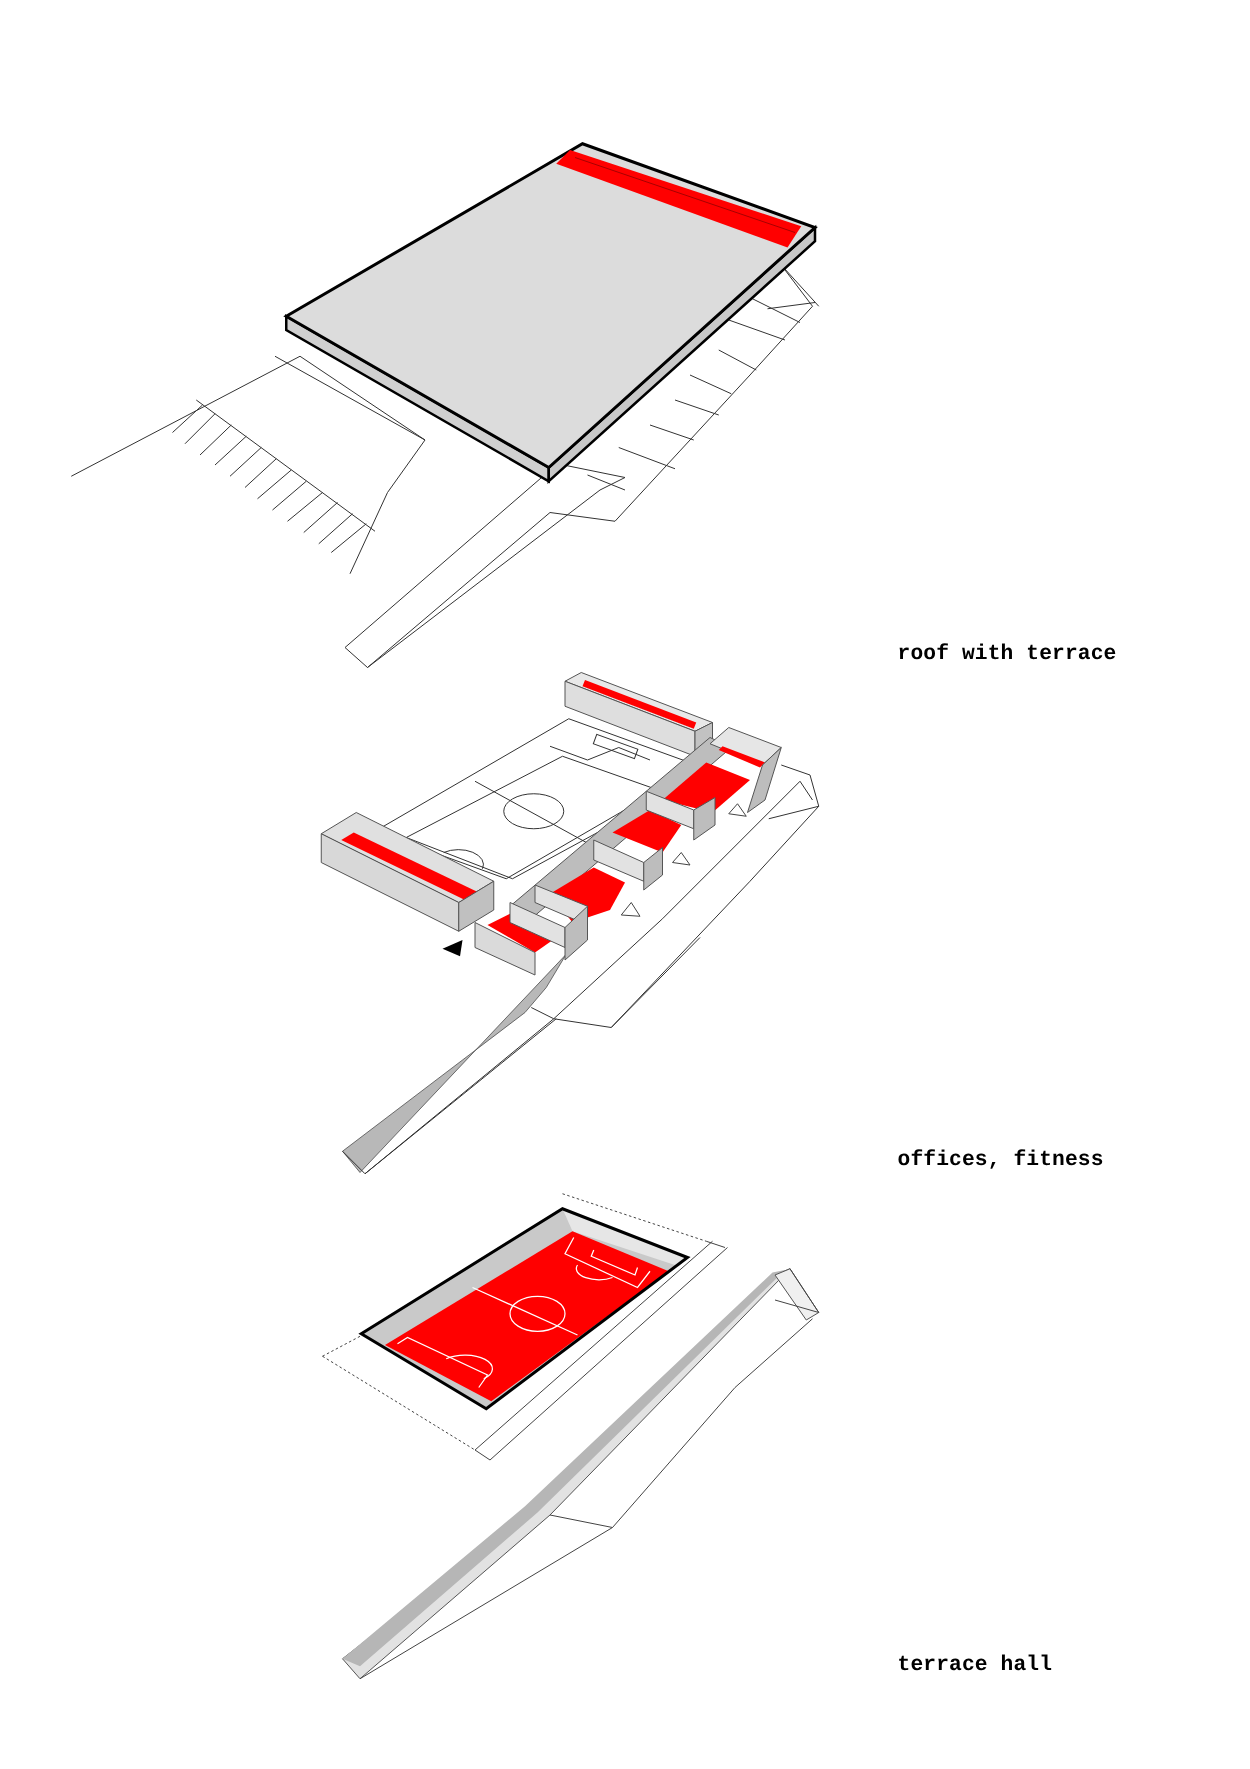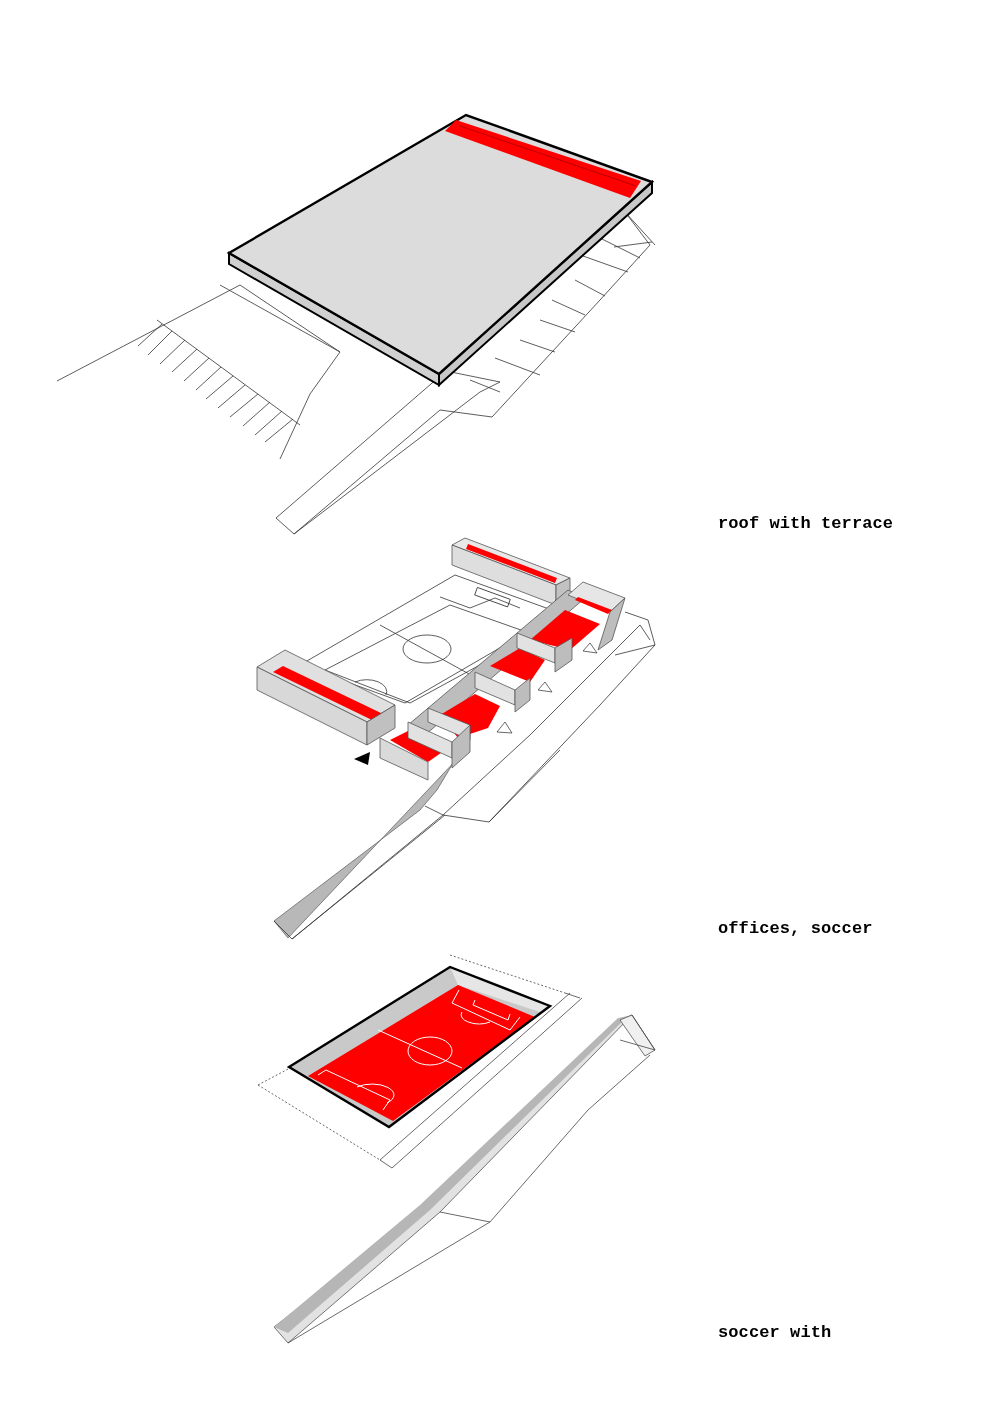--- a/index.html
+++ b/index.html
@@ -173,14 +173,14 @@
         <polyline points="475,1000 473,1005 508,1020 510,1014"></polyline>
         <path d="M 462,1012 A 18 9 0 0 0 490,1022"></path>
         <polyline points="318,1075 326,1070 390,1100 383,1110"></polyline>
         <path d="M 357,1087 A 20 10 0 0 1 387,1103"></path>
       </g>
     </g>
   </g>
 </svg>
 
 <div class="layer-label" id="label-roof">roof with terrace</div>
-<div class="layer-label" id="label-offices">offices, soccer</div>
-<div class="layer-label" id="label-hall">soccer with</div>
+<div class="layer-label" id="label-offices">offices, fitness</div>
+<div class="layer-label" id="label-hall">terrace hall</div>
 
 </body></html>

